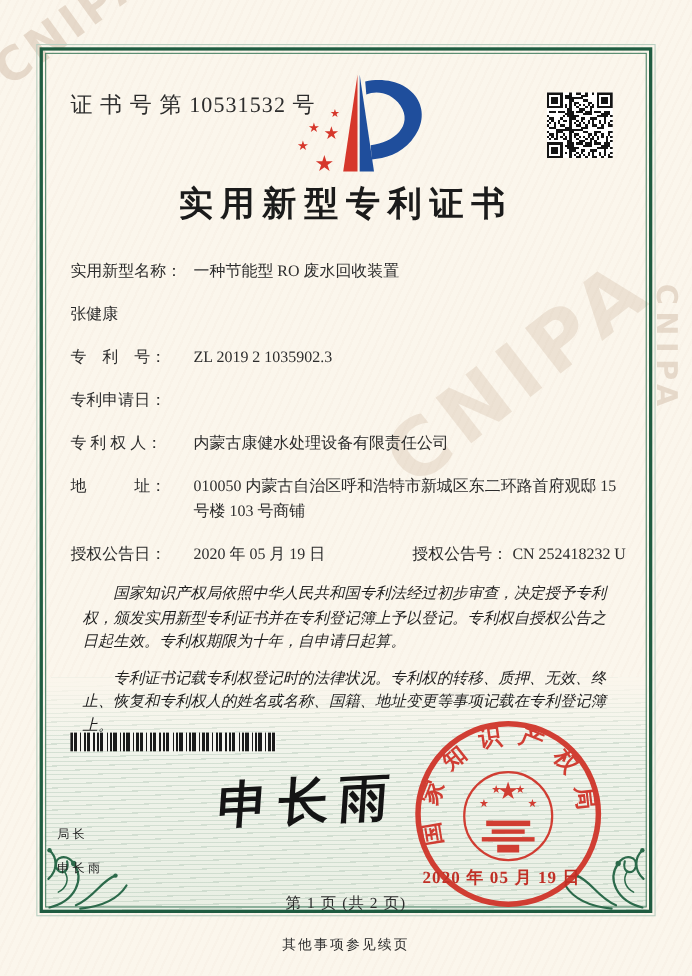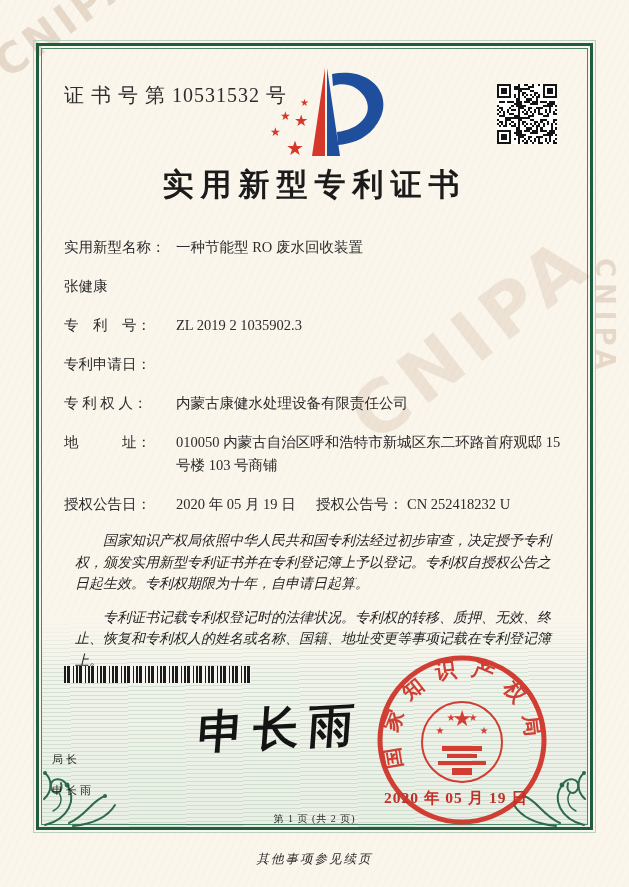--- a/index.html
+++ b/index.html
@@ -29,21 +29,21 @@
       transform:rotate(90deg);transform-origin:left top;}
   
   .cert-no{position:absolute;left:64px;top:82px;font-size:20px;letter-spacing:1px;z-index:2;}
   .logo{position:absolute;left:256px;top:56px;z-index:2;}
   .qr{position:absolute;left:497px;top:84px;z-index:2;}
   .title{position:absolute;left:0;right:0;top:164px;margin:0;text-align:center;z-index:2;
     font-size:31px;font-weight:bold;letter-spacing:7px;color:#1b1b1b;}
   
   .fields{position:absolute;left:64px;top:236px;width:505px;z-index:2;
     display:flex;flex-direction:column;gap:16px;font-size:14.5px;line-height:23px;}
-  .row{display:flex;}
+  .row{display:flex;justify-content:space-between;}
   .lbl{flex:0 0 112px;}
   .val{flex:1;}
   .pair-a{flex:0 0 252px;display:flex;}
   .pair-b{display:flex;}
   .pair-b .lbl{flex:0 0 auto;margin-right:4px;}
   
   .paras{position:absolute;left:63px;top:518px;width:504px;z-index:2;
     font-size:14px;line-height:21.5px;font-style:italic;color:#1f1f1f;}
   .paras p{margin:12px;text-indent:2em;}
   
@@ -55,22 +55,22 @@
     color:#141414;font-weight:600;transform:rotate(-3deg) skewX(-7deg);}
   
   .seal{position:absolute;left:372px;top:650px;z-index:3;}
   .seal-date{position:absolute;left:384px;top:788px;z-index:4;color:#c03026;
     font-size:15.5px;letter-spacing:1px;font-weight:600;}
   
   .flourish{position:absolute;z-index:2;}
   .fl-left{left:39px;top:733px;}
   .fl-right{right:39px;top:733px;transform:scaleX(-1);}
   
-  .page-no{position:absolute;left:0;right:0;top:812px;text-align:center;font-size:10px;letter-spacing:1px;z-index:2;}
-  .note{position:absolute;left:0;right:0;top:851px;text-align:center;font-size:12.5px;letter-spacing:2px;z-index:2;font-style:italic;}
+  .page-no{position:absolute;left:0;right:0;top:812px;text-align:center;font-size:14px;letter-spacing:1px;z-index:2;}
+  .note{position:absolute;left:0;right:0;top:851px;text-align:center;font-size:12.5px;letter-spacing:2px;z-index:2;}
 </style>
 </head>
 <body>
 
 <div class="page">
 
   <span class="wm wm-top-left">CNIPA</span>
   <span class="wm wm-center">CNIPA</span>
   <span class="wm wm-right">CNIPA</span>
 

